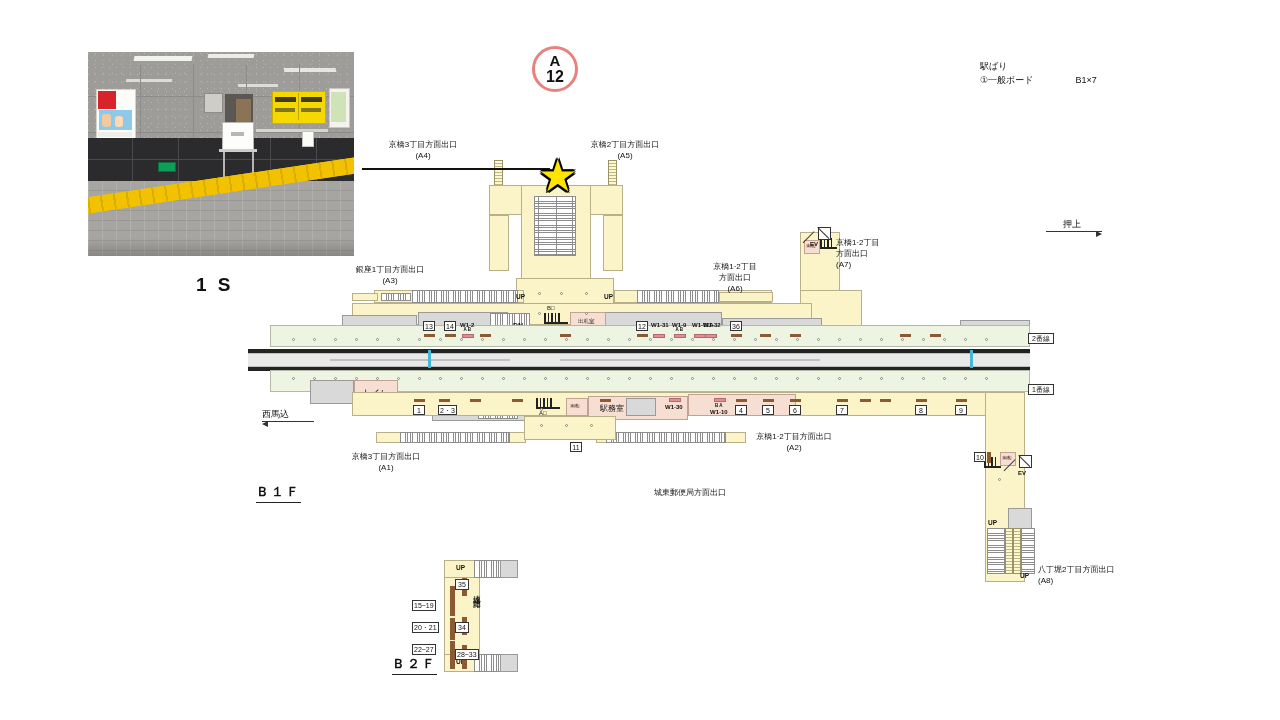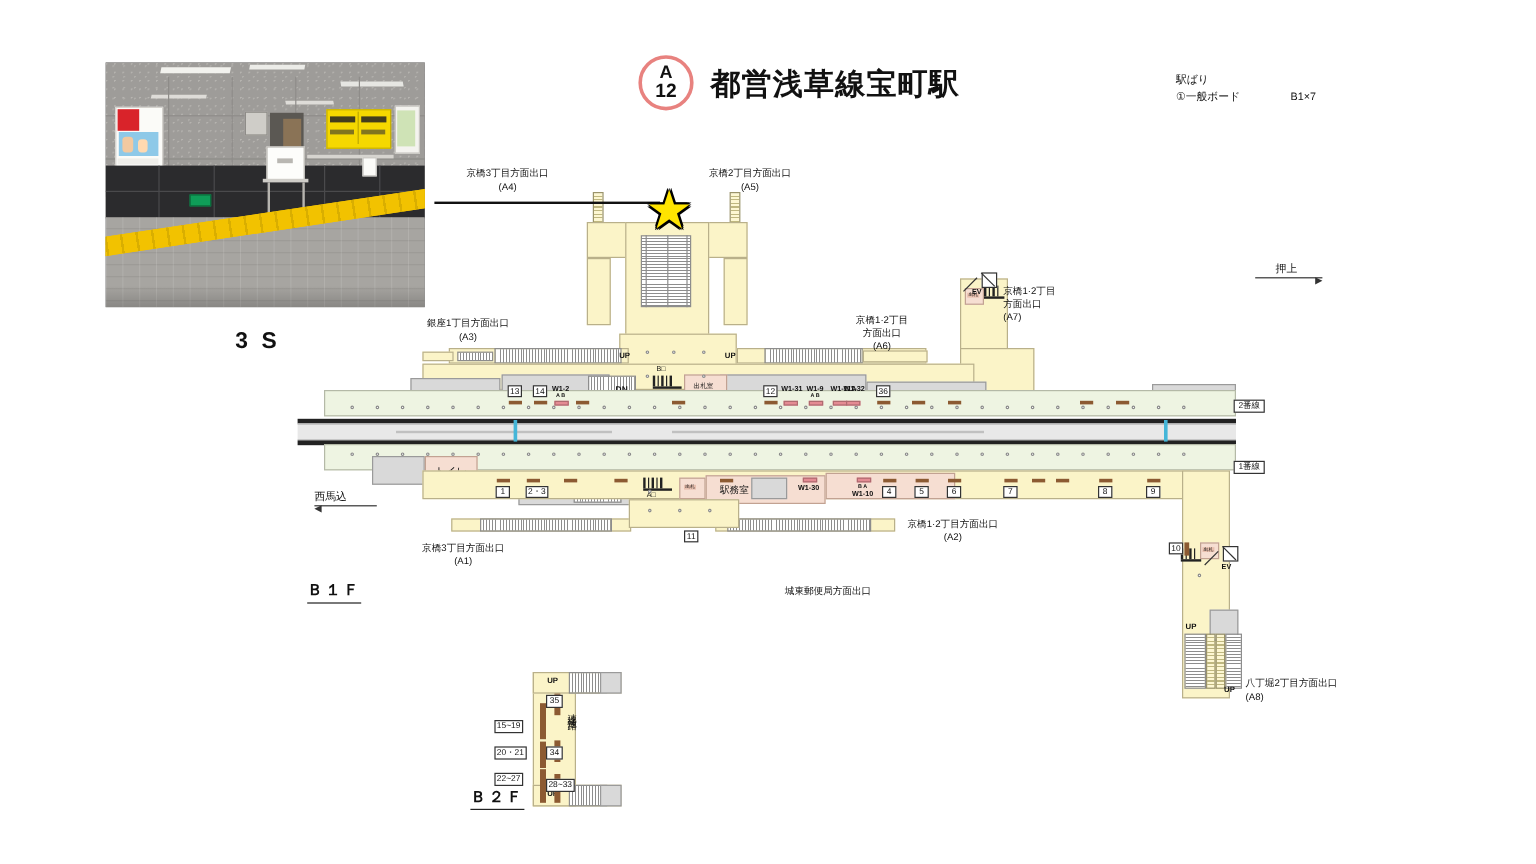--- a/index.html
+++ b/index.html
@@ -142,28 +142,27 @@
          background-image:linear-gradient(90deg,rgba(255,255,255,.12) 1px,transparent 1px),
                           linear-gradient(0deg,rgba(0,0,0,.08) 1px,transparent 1px);
          background-size:14px 10px,14px 10px;"></div>
 
     <div class="ph" style="left:-12px;top:147px;width:300px;height:16px;background:#f2c200;
          transform:rotate(-8.5deg);transform-origin:0 0;
          background-image:repeating-linear-gradient(90deg,#f2c200 0 11px,#d9ae00 11px 13px);"></div>
     <div class="ph" style="left:0;top:186px;width:266px;height:18px;background:linear-gradient(180deg,rgba(0,0,0,0) 0%,rgba(0,0,0,.18) 100%);"></div>
   </div>
 </div>
-<div class="abs" id="panel-id" style="left:196px;top:274px;font-size:19px;font-weight:bold;letter-spacing:3px;">3 S</div>
+<div class="abs" id="panel-id" style="left:196px;top:274px;font-size:19px;font-weight:bold;letter-spacing:3px;">1 S</div>
 
 <div class="abs" id="station-header">
   <div class="line-badge">
     <span class="lb-letter">A</span>
     <span class="lb-num">12</span>
   </div>
-  <div id="station-title">都営浅草線宝町駅</div>
 </div>
 
 <div class="abs" id="board-meta">
   <div>駅ばり</div>
   <div class="row2">
     <span>①一般ボード</span>
     <span>B1×7</span>
   </div>
 </div>
 

